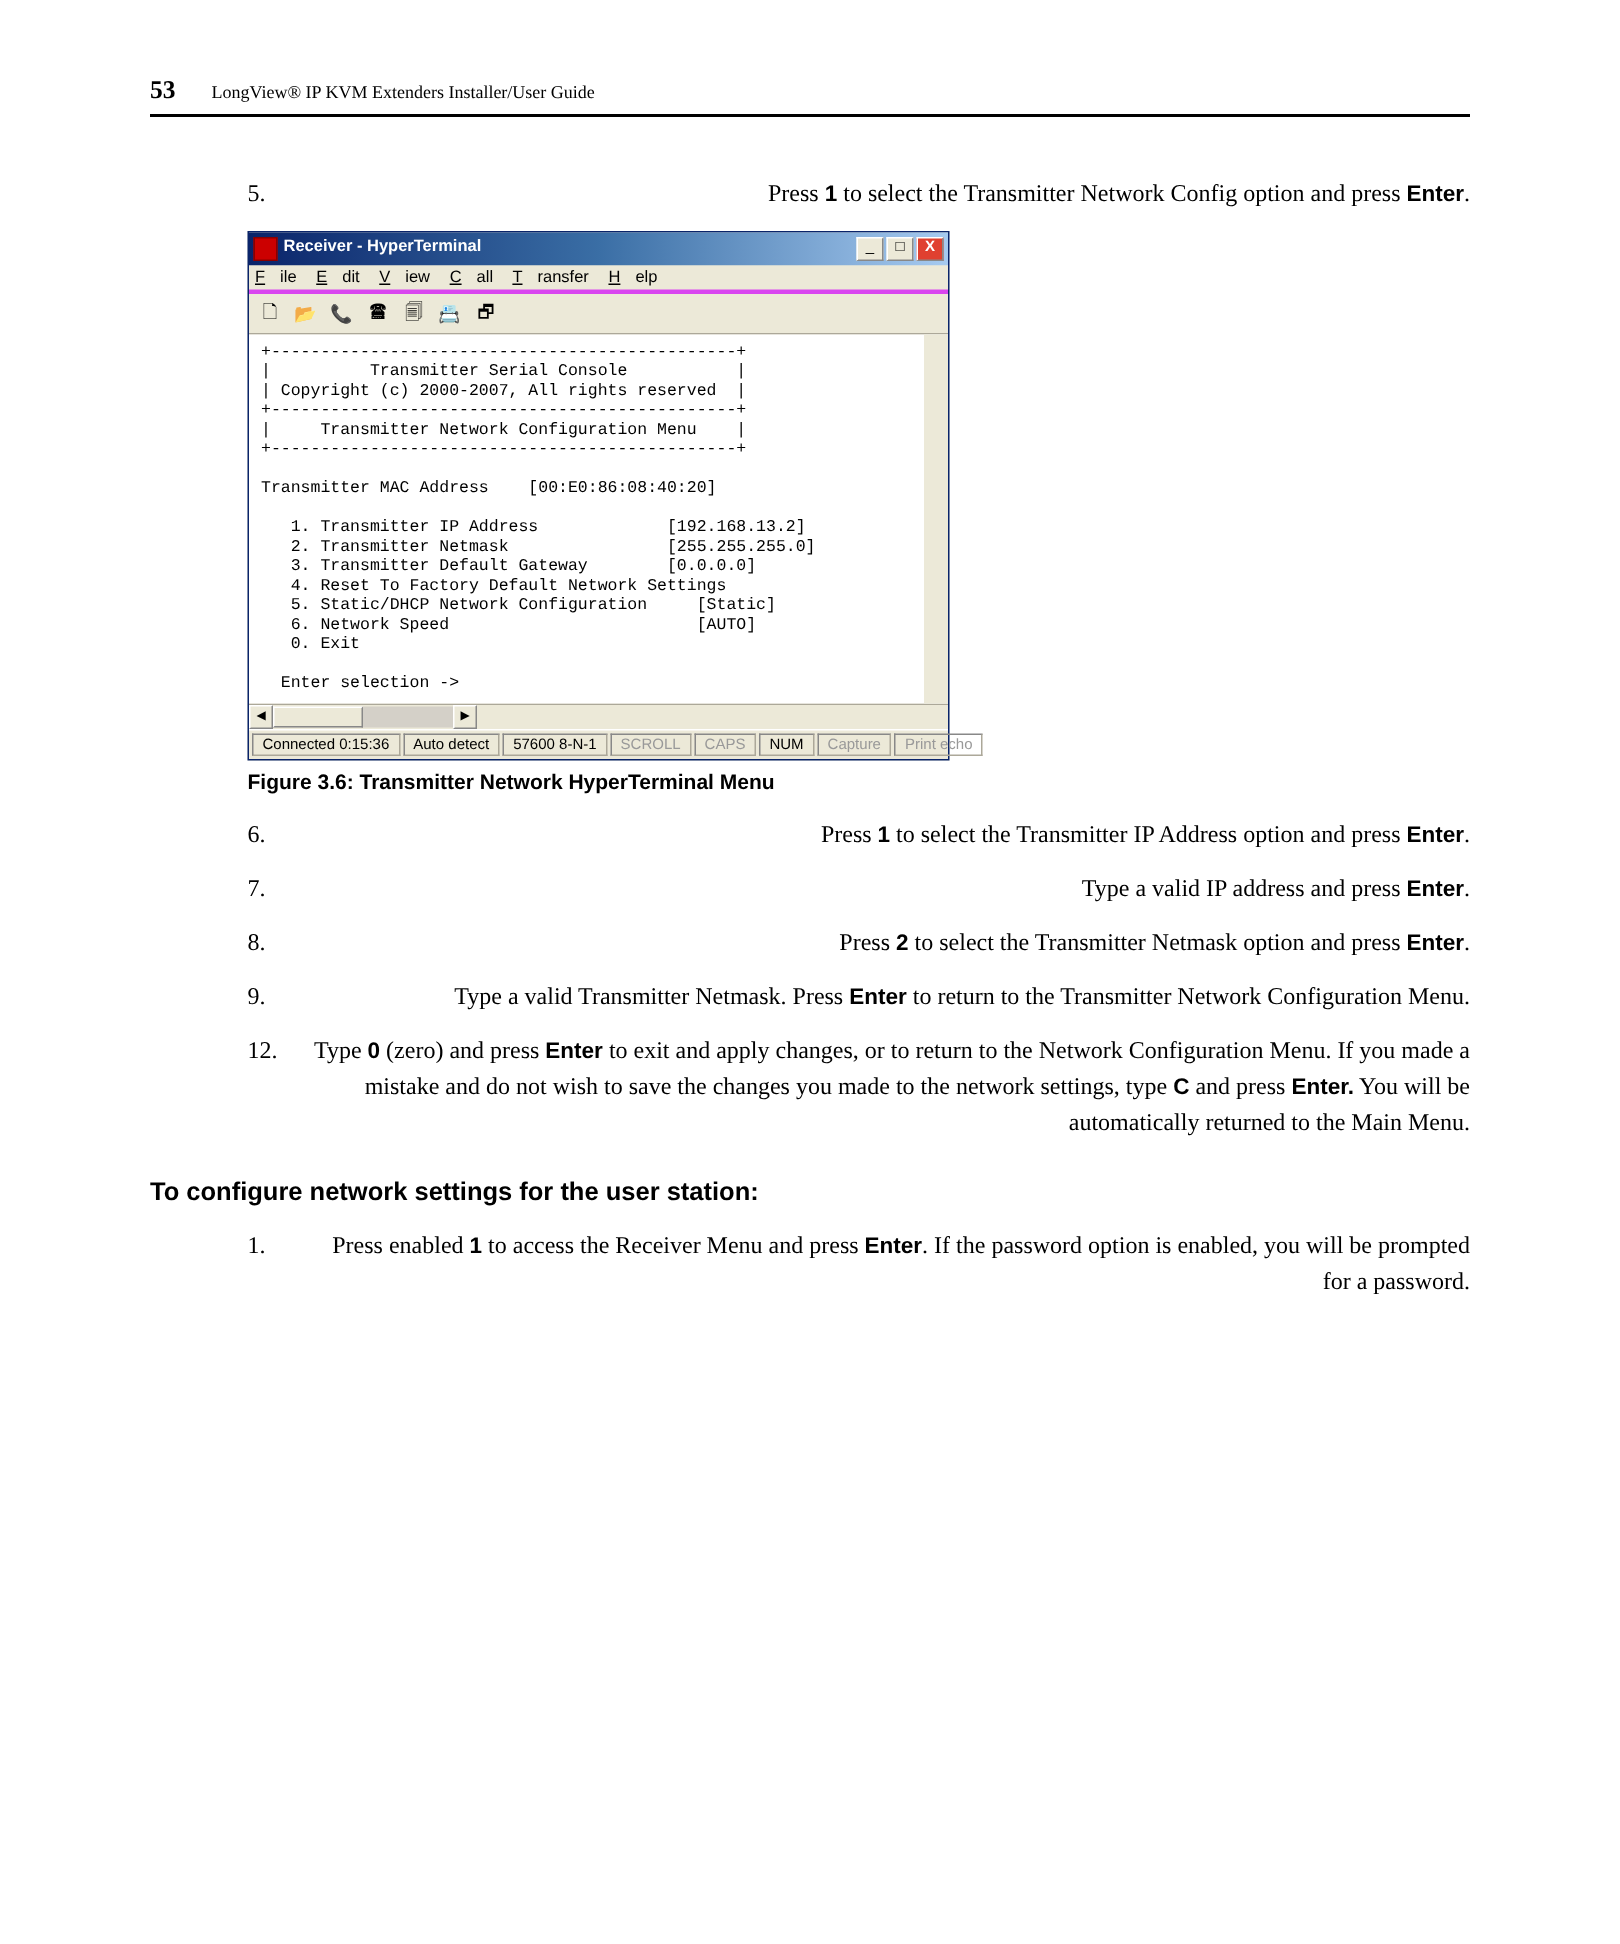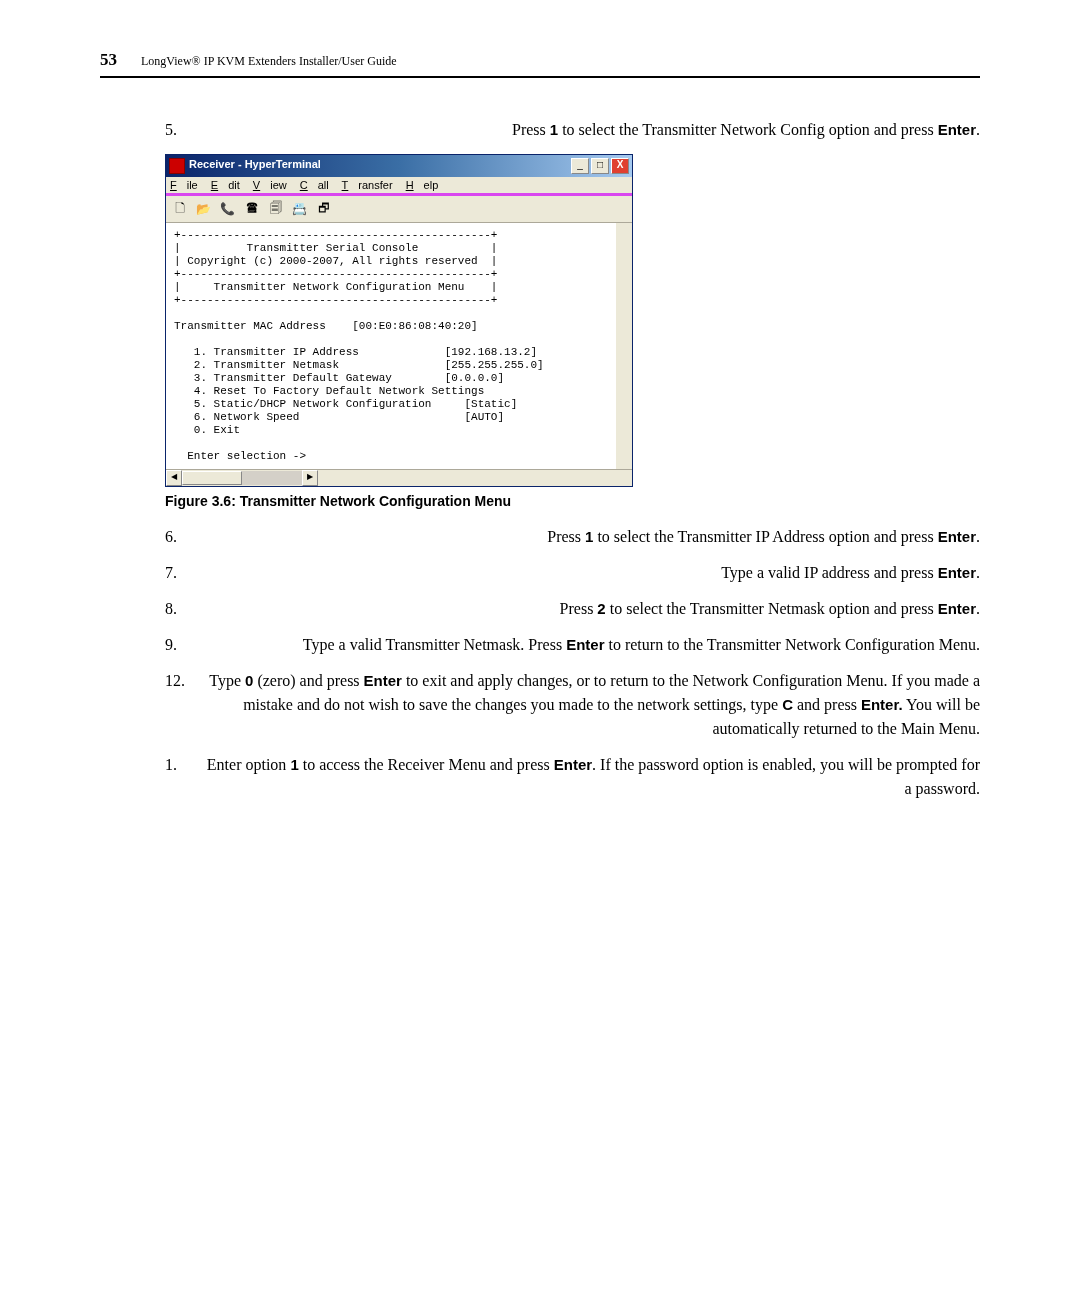--- a/index.html
+++ b/index.html
@@ -315,23 +315,33 @@
 <span></span>
 <span>  Enter selection -&gt;</span>
 <span></span><div class="ht-vscroll"></div></div>
       <div class="ht-hscroll">
         <div class="hbtn">◀</div>
         <div class="htrack">
             <div class="hthumb"></div>
           </div>
         <div class="hbtn">▶</div>
       </div>
-    </div>
-
-    <div class="figure-caption">Figure 3.6: Transmitter Network Configuration Menu</div>
+      <div class="ht-statusbar">
+        <div class="ht-status-cell">Connected 0:15:36</div>
+        <div class="ht-status-cell">Auto detect</div>
+        <div class="ht-status-cell">57600 8-N-1</div>
+        <div class="ht-status-cell dim">SCROLL</div>
+        <div class="ht-status-cell dim">CAPS</div>
+        <div class="ht-status-cell">NUM</div>
+        <div class="ht-status-cell dim">Capture</div>
+        <div class="ht-status-cell dim">Print echo</div>
+      </div>
+    </div>
+
+    <div class="figure-caption">Figure 3.6: Transmitter Network HyperTerminal Menu</div>
 
     <div class="ol-item">
       <div class="ol-num">6.</div>
       <div class="ol-text"><span>Press </span><span class="bold">1</span><span> to select the Transmitter IP Address option and press </span><span class="bold">Enter</span><span>.</span></div>
     </div>
     <div class="ol-item">
       <div class="ol-num">7.</div>
       <div class="ol-text"><span>Type a valid IP address and press </span><span class="bold">Enter</span><span>.</span></div>
     </div>
     <div class="ol-item">
@@ -340,20 +350,21 @@
     </div>
     <div class="ol-item">
       <div class="ol-num">9.</div>
       <div class="ol-text"><span>Type a valid Transmitter Netmask. Press </span><span class="bold">Enter</span><span> to return to the Transmitter Network Configuration Menu.</span></div>
     </div>
     <div class="ol-item">
       <div class="ol-num">12.</div>
       <div class="ol-text"><span>Type </span><span class="bold">0</span><span> (zero) and press </span><span class="bold">Enter</span><span> to exit and apply changes, or to return to the Network Configuration Menu. If you made a mistake and do not wish to save the changes you made to the network settings, type </span><span class="bold">C</span><span> and press </span><span class="bold">Enter.</span><span> You will be automatically returned to the Main Menu.</span></div>
     </div>
 
+    <div class="subheading">To configure network settings for the user station:</div>
 
     <div class="ol-item">
       <div class="ol-num">1.</div>
-      <div class="ol-text"><span>Enter option </span><span class="bold">1</span><span> to access the Receiver Menu and press </span><span class="bold">Enter</span><span>. If the password option is enabled, you will be prompted for a password.</span></div>
+      <div class="ol-text"><span>Press enabled </span><span class="bold">1</span><span> to access the Receiver Menu and press </span><span class="bold">Enter</span><span>. If the password option is enabled, you will be prompted for a password.</span></div>
     </div>
 
   </div>
 </div>
 
 </body></html>

